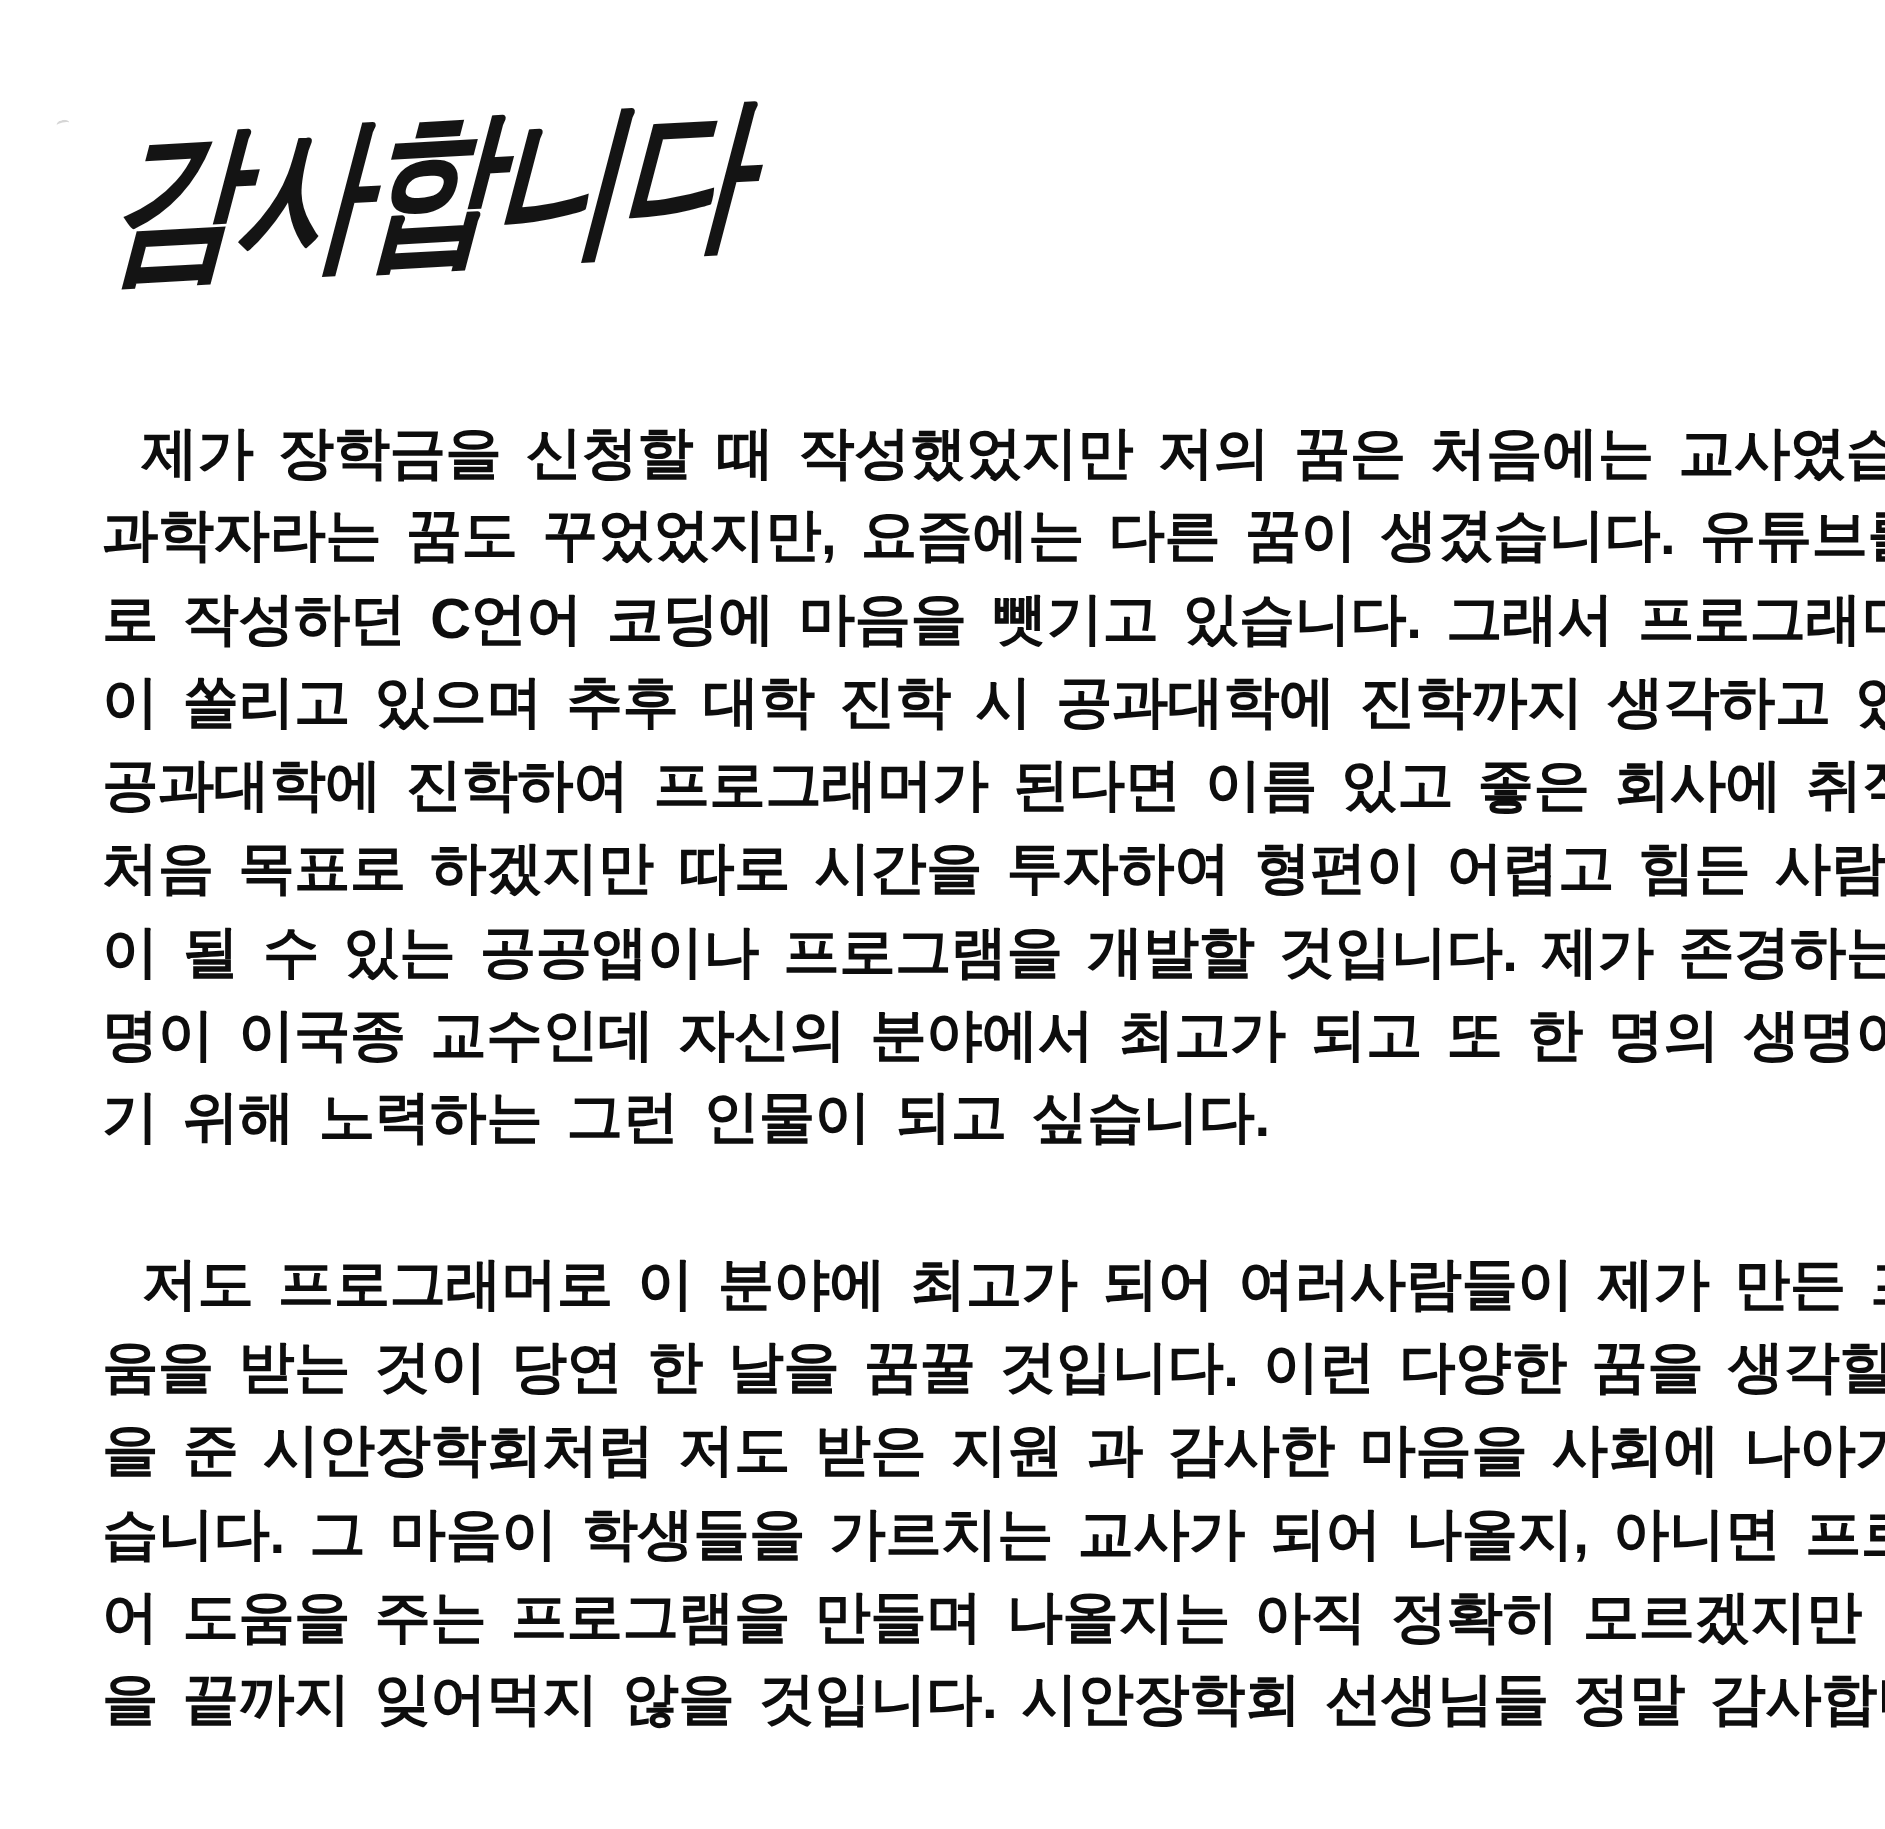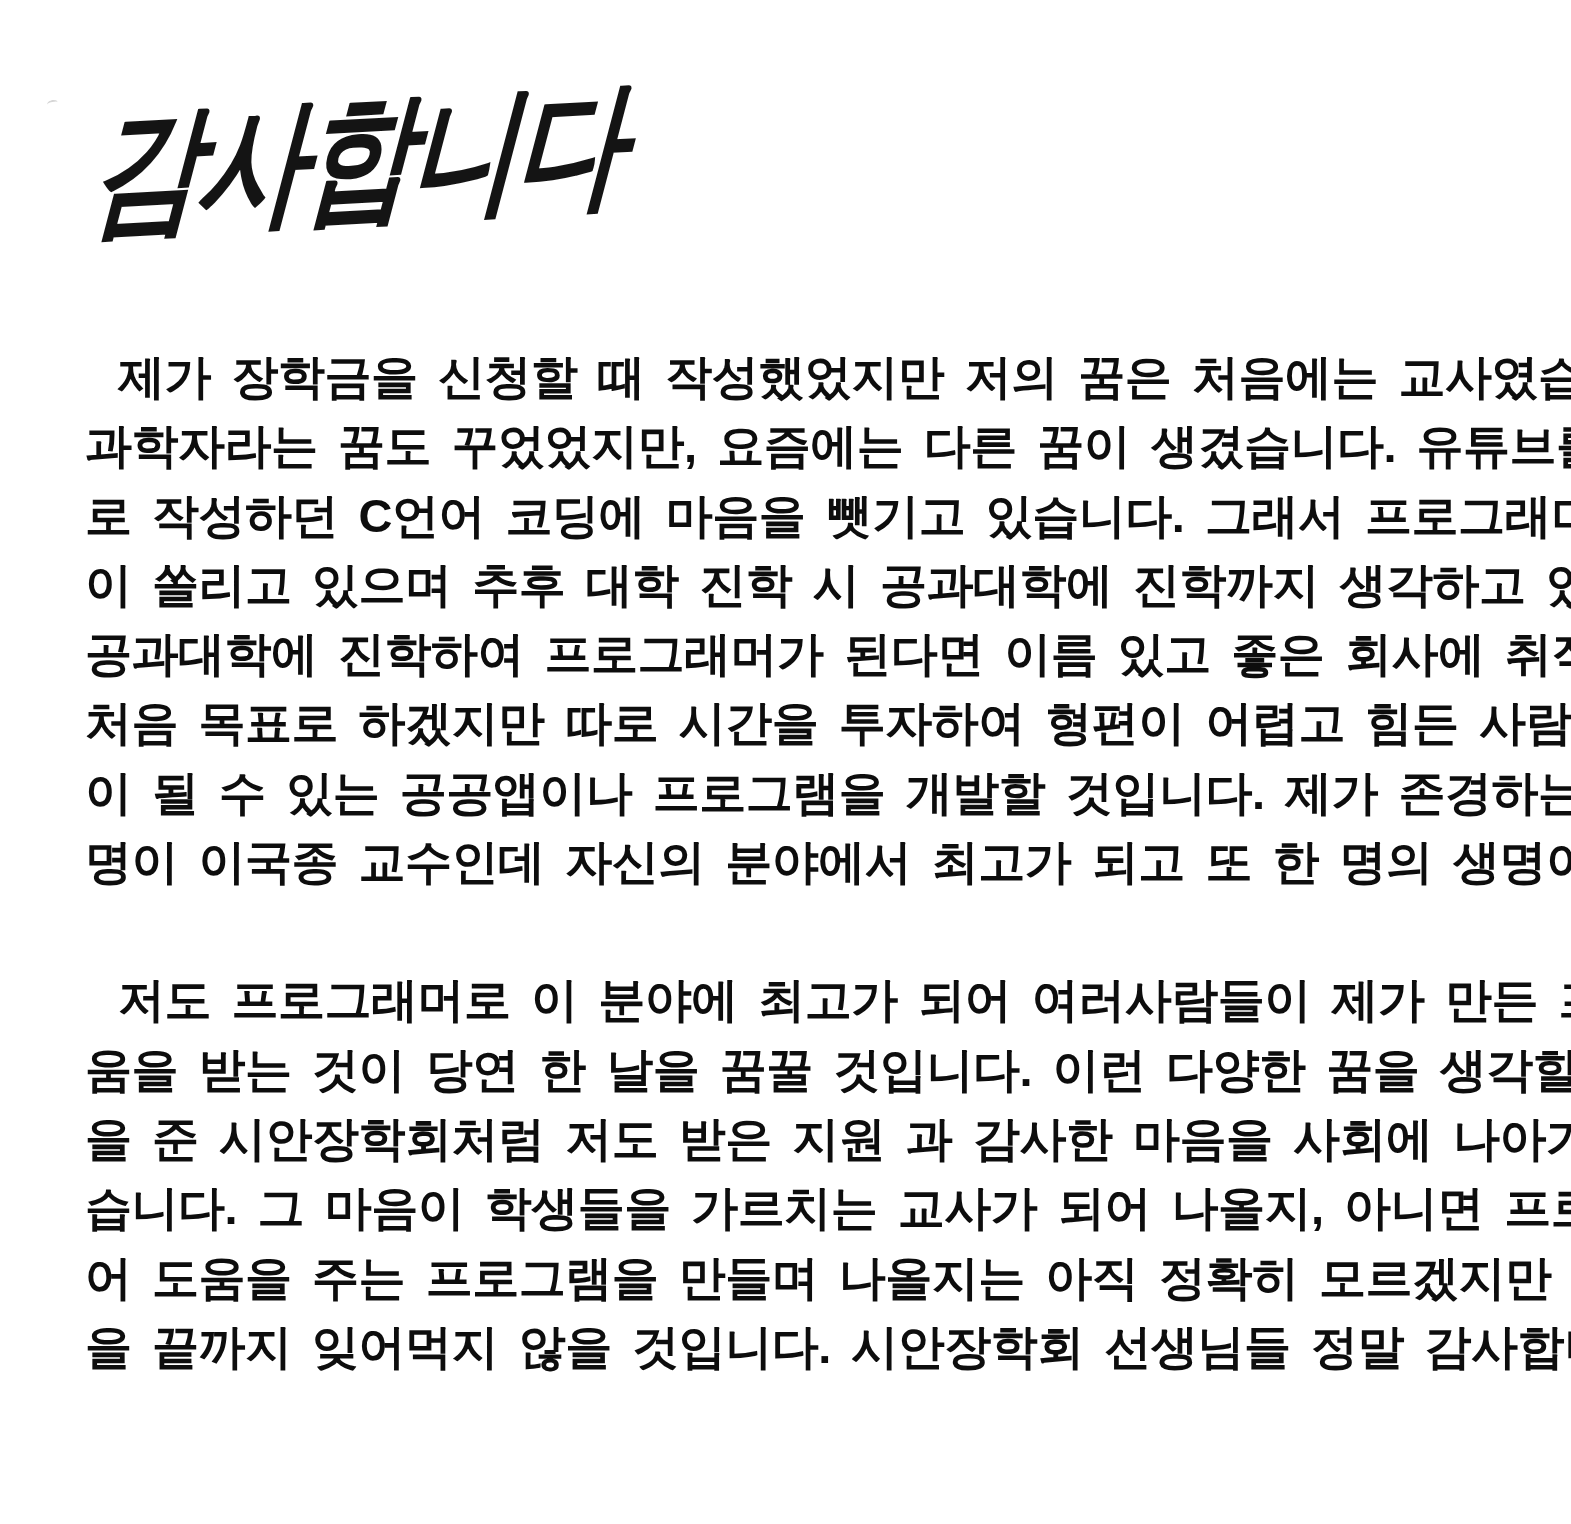--- a/index.html
+++ b/index.html
@@ -72,20 +72,21 @@
   <div class="letter-body">
       <div class="paragraph">
         <div class="text-line first">제가 장학금을 신청할 때 작성했었지만 저의 꿈은 처음에는 교사였습니다. 가끔은</div>
         <div class="text-line">과학자라는 꿈도 꾸었었지만, 요즘에는 다른 꿈이 생겼습니다. 유튜브를 보며 재미</div>
         <div class="text-line">로 작성하던 C언어 코딩에 마음을 뺏기고 있습니다. 그래서 프로그래머 직업에 마음</div>
         <div class="text-line">이 쏠리고 있으며 추후 대학 진학 시 공과대학에 진학까지 생각하고 있습니다. 만약</div>
         <div class="text-line">공과대학에 진학하여 프로그래머가 된다면 이름 있고 좋은 회사에 취직하는 것을</div>
         <div class="text-line">처음 목표로 하겠지만 따로 시간을 투자하여 형편이 어렵고 힘든 사람들에게 도움</div>
         <div class="text-line">이 될 수 있는 공공앱이나 프로그램을 개발할 것입니다. 제가 존경하는 인물 중 한</div>
         <div class="text-line">명이 이국종 교수인데 자신의 분야에서 최고가 되고 또 한 명의 생명이라도 더 살리</div>
+        <div class="text-line last">기 위해 노력하는 그런 인물이 되고 싶습니다.</div>
       </div>
       <div class="paragraph">
         <div class="text-line first">저도 프로그래머로 이 분야에 최고가 되어 여러사람들이 제가 만든 프로그램에 도</div>
         <div class="text-line">움을 받는 것이 당연 한 날을 꿈꿀 것입니다. 이런 다양한 꿈을 생각할 수 있게 도움</div>
         <div class="text-line">을 준 시안장학회처럼 저도 받은 지원 과 감사한 마음을 사회에 나아가 전달하고 싶</div>
         <div class="text-line">습니다. 그 마음이 학생들을 가르치는 교사가 되어 나올지, 아니면 프로그래머가 되</div>
         <div class="text-line">어 도움을 주는 프로그램을 만들며 나올지는 아직 정확히 모르겠지만 지금의 마음</div>
         <div class="text-line last">을 끝까지 잊어먹지 않을 것입니다. 시안장학회 선생님들 정말 감사합니다.</div>
       </div>
     </div>

